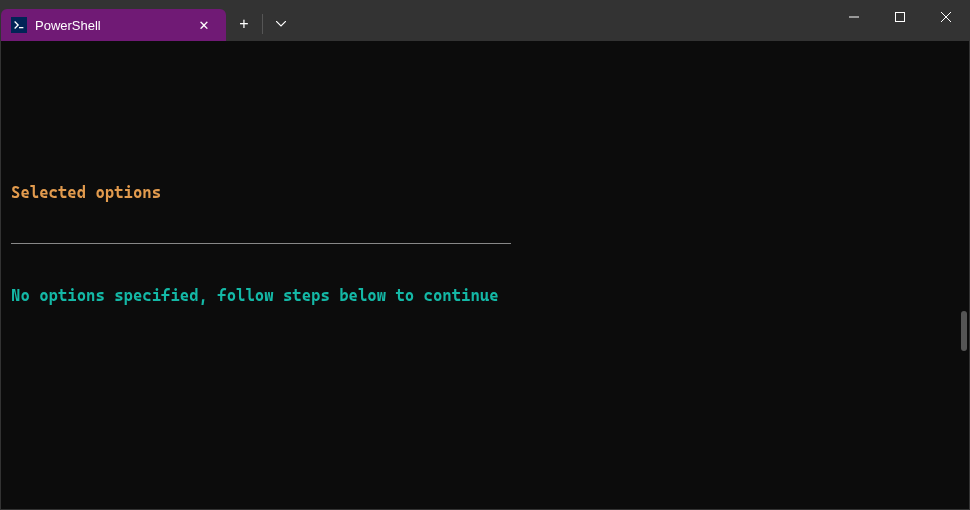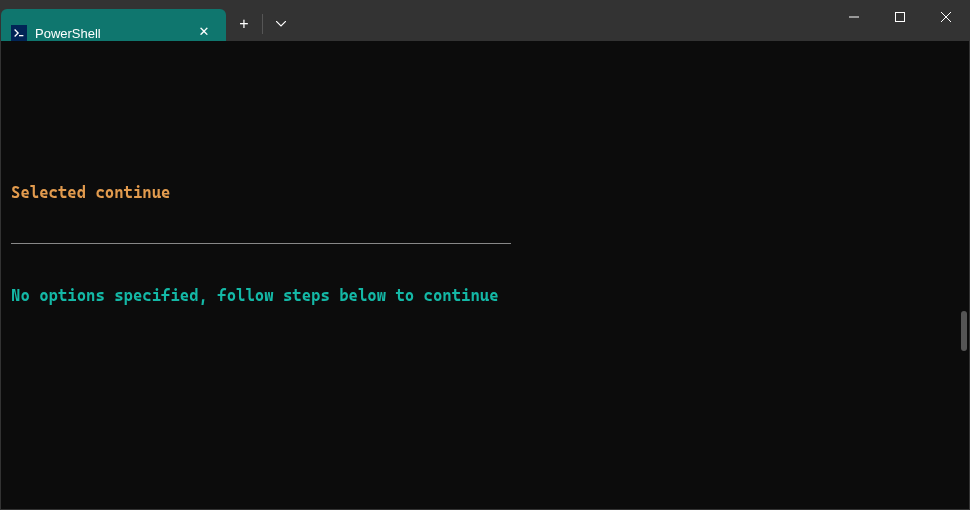--- a/index.html
+++ b/index.html
@@ -21,25 +21,25 @@
       align-items: center;
       justify-content: space-between;
       position: relative;
     }
     .tabs-area {
       display: flex;
       align-items: center;
       height: 100%;
     }
     .tab {
-      background: #0f766e;
+      background: #701a75;
       height: 32px;
       margin-top: 8px;
       display: flex;
-      align-items: flex-end;
+      align-items: center;
       padding: 0 12px 0 10px;
       gap: 8px;
       border-top-left-radius: 6px;
       border-top-right-radius: 6px;
       min-width: 225px;
       position: relative;
     }
     .tab-icon {
       width: 16px;
       height: 16px;
@@ -179,21 +179,21 @@
           <line x1="0" y1="0" x2="10" y2="10" stroke="#fff" stroke-width="1"></line>
           <line x1="10" y1="0" x2="0" y2="10" stroke="#fff" stroke-width="1"></line>
         </svg>
     </div>
   </div>
 </div>
 
 <div class="terminal">
   <div class="blank"></div>
   <div style="width:500px;">
-    <div><span class="heading">Selected continue</span></div>
+    <div><span class="heading">Selected options</span></div>
     <div class="section-line"></div>
     <div class="dim">No options specified, follow steps below to continue</div>
   </div>
   <div class="blank"></div>
   <div class="blank"></div>
   <div style="width:150px;">
     
     
     
     

